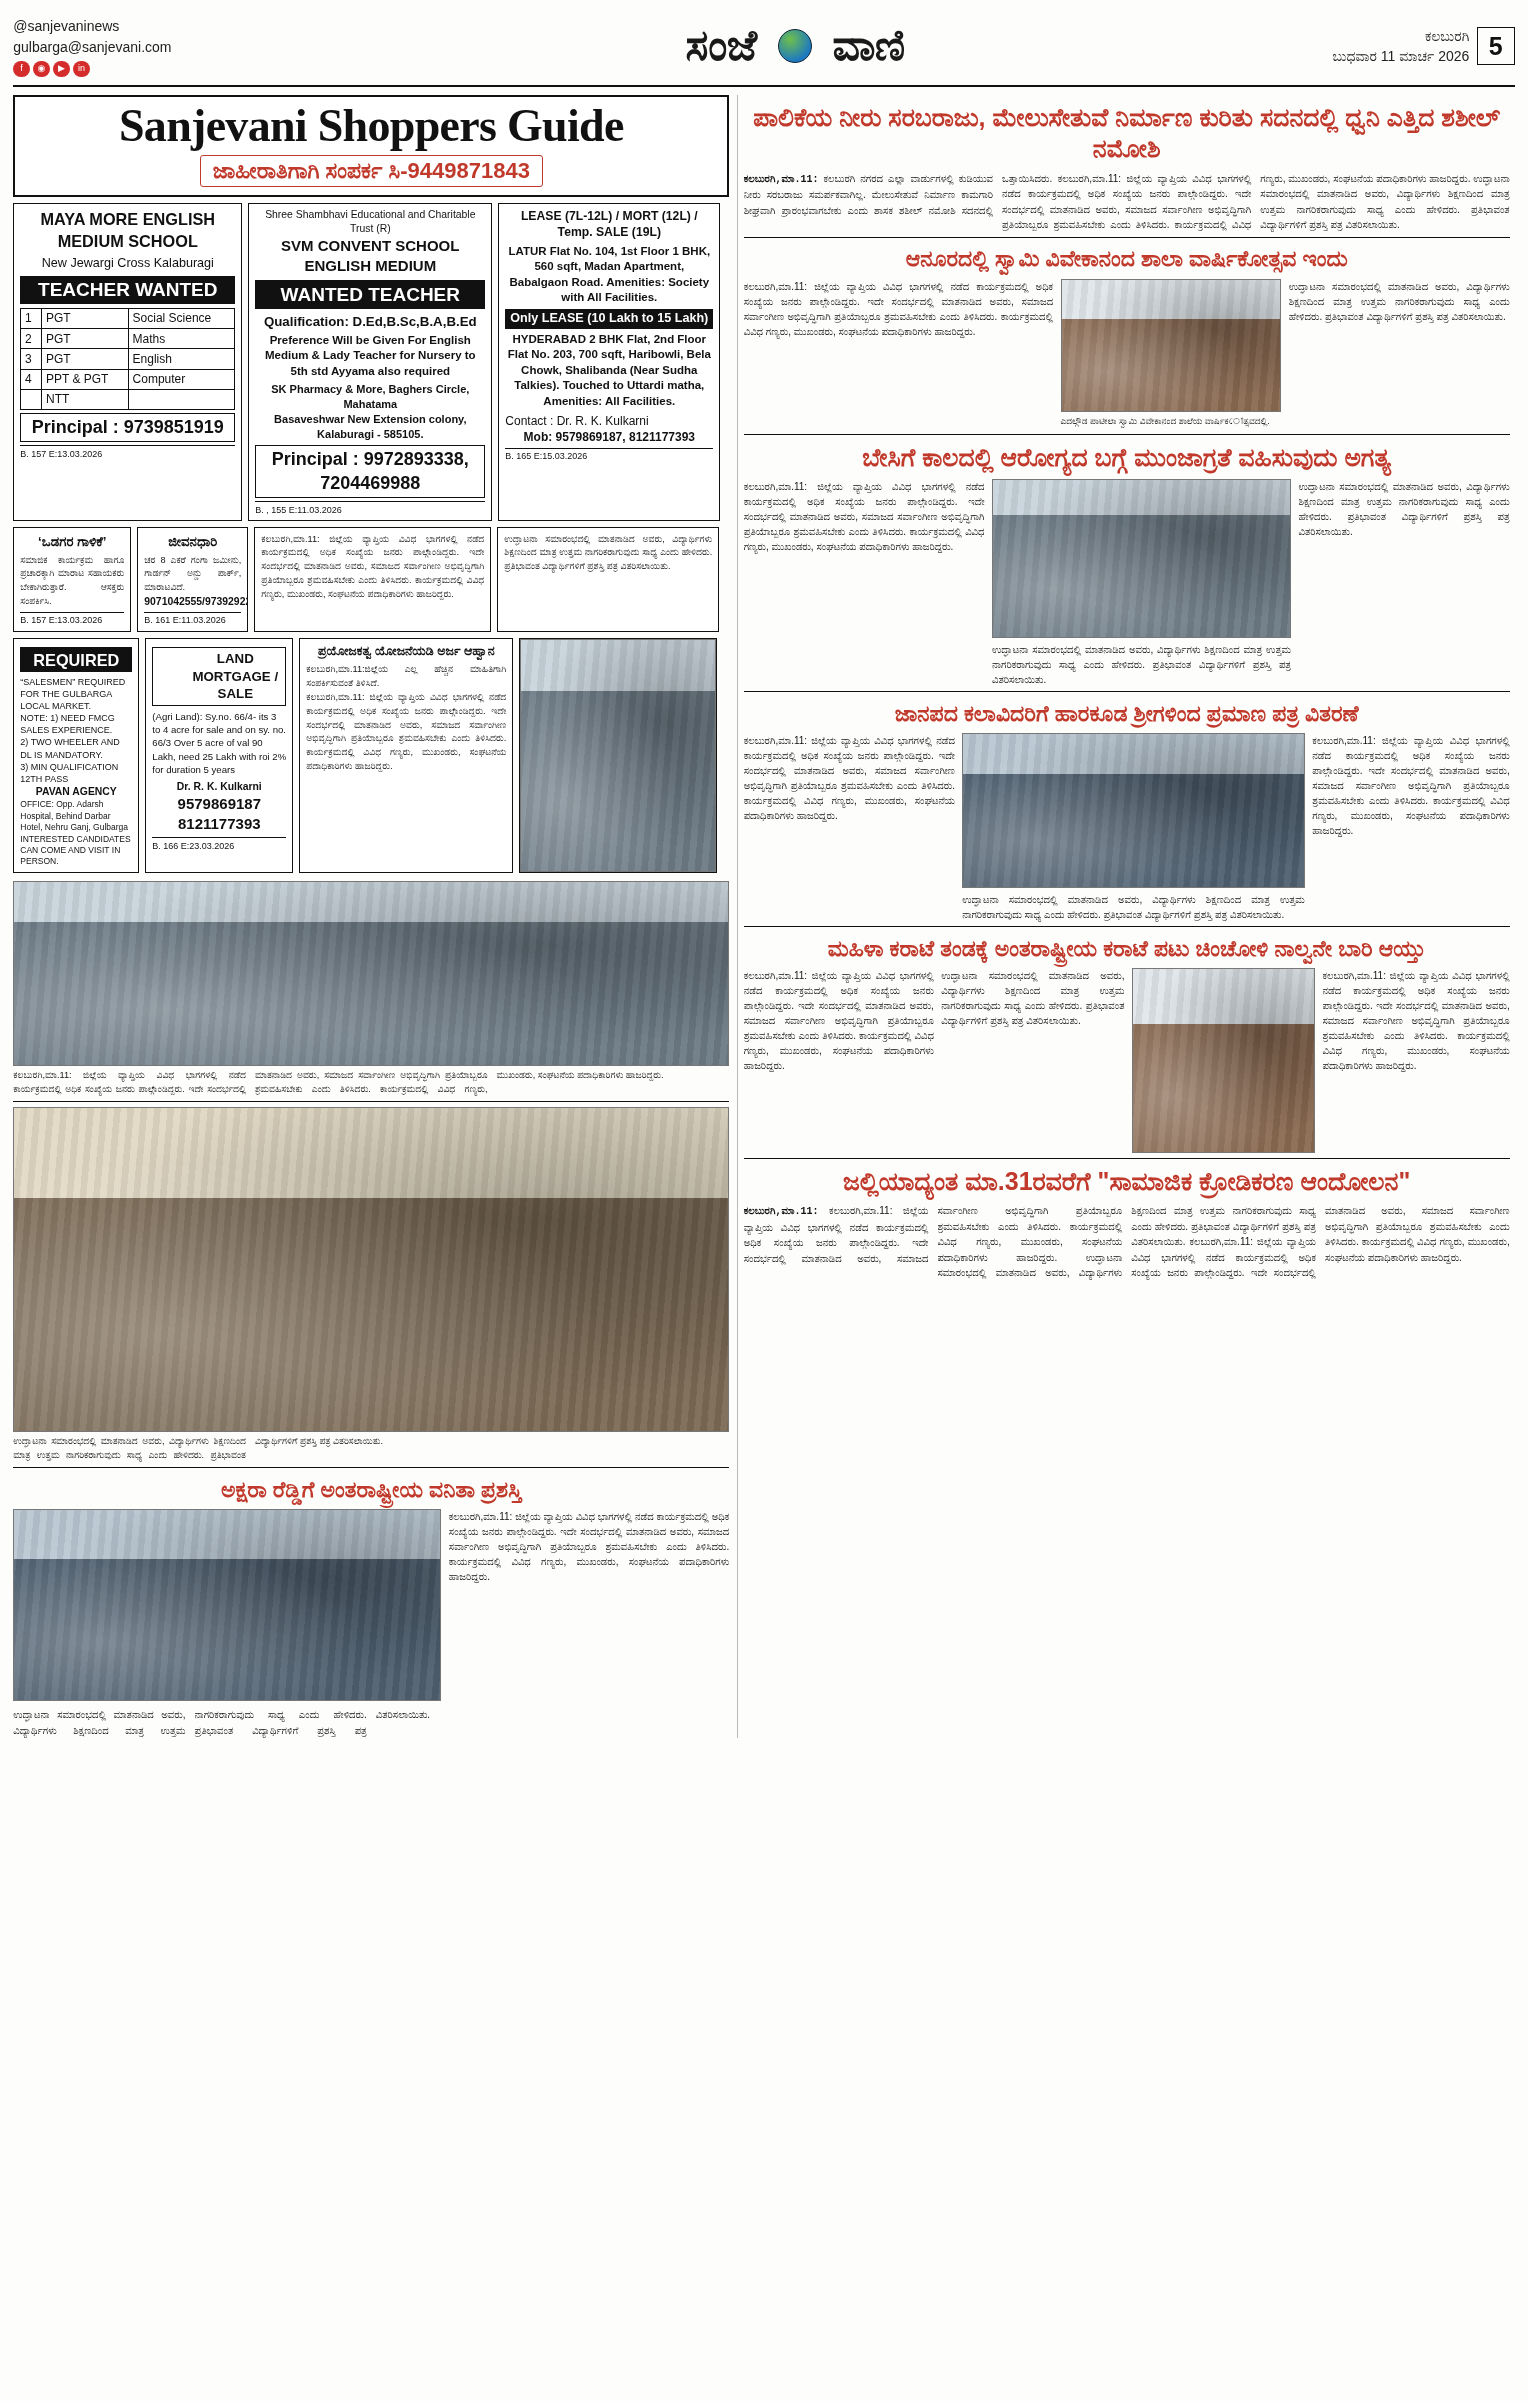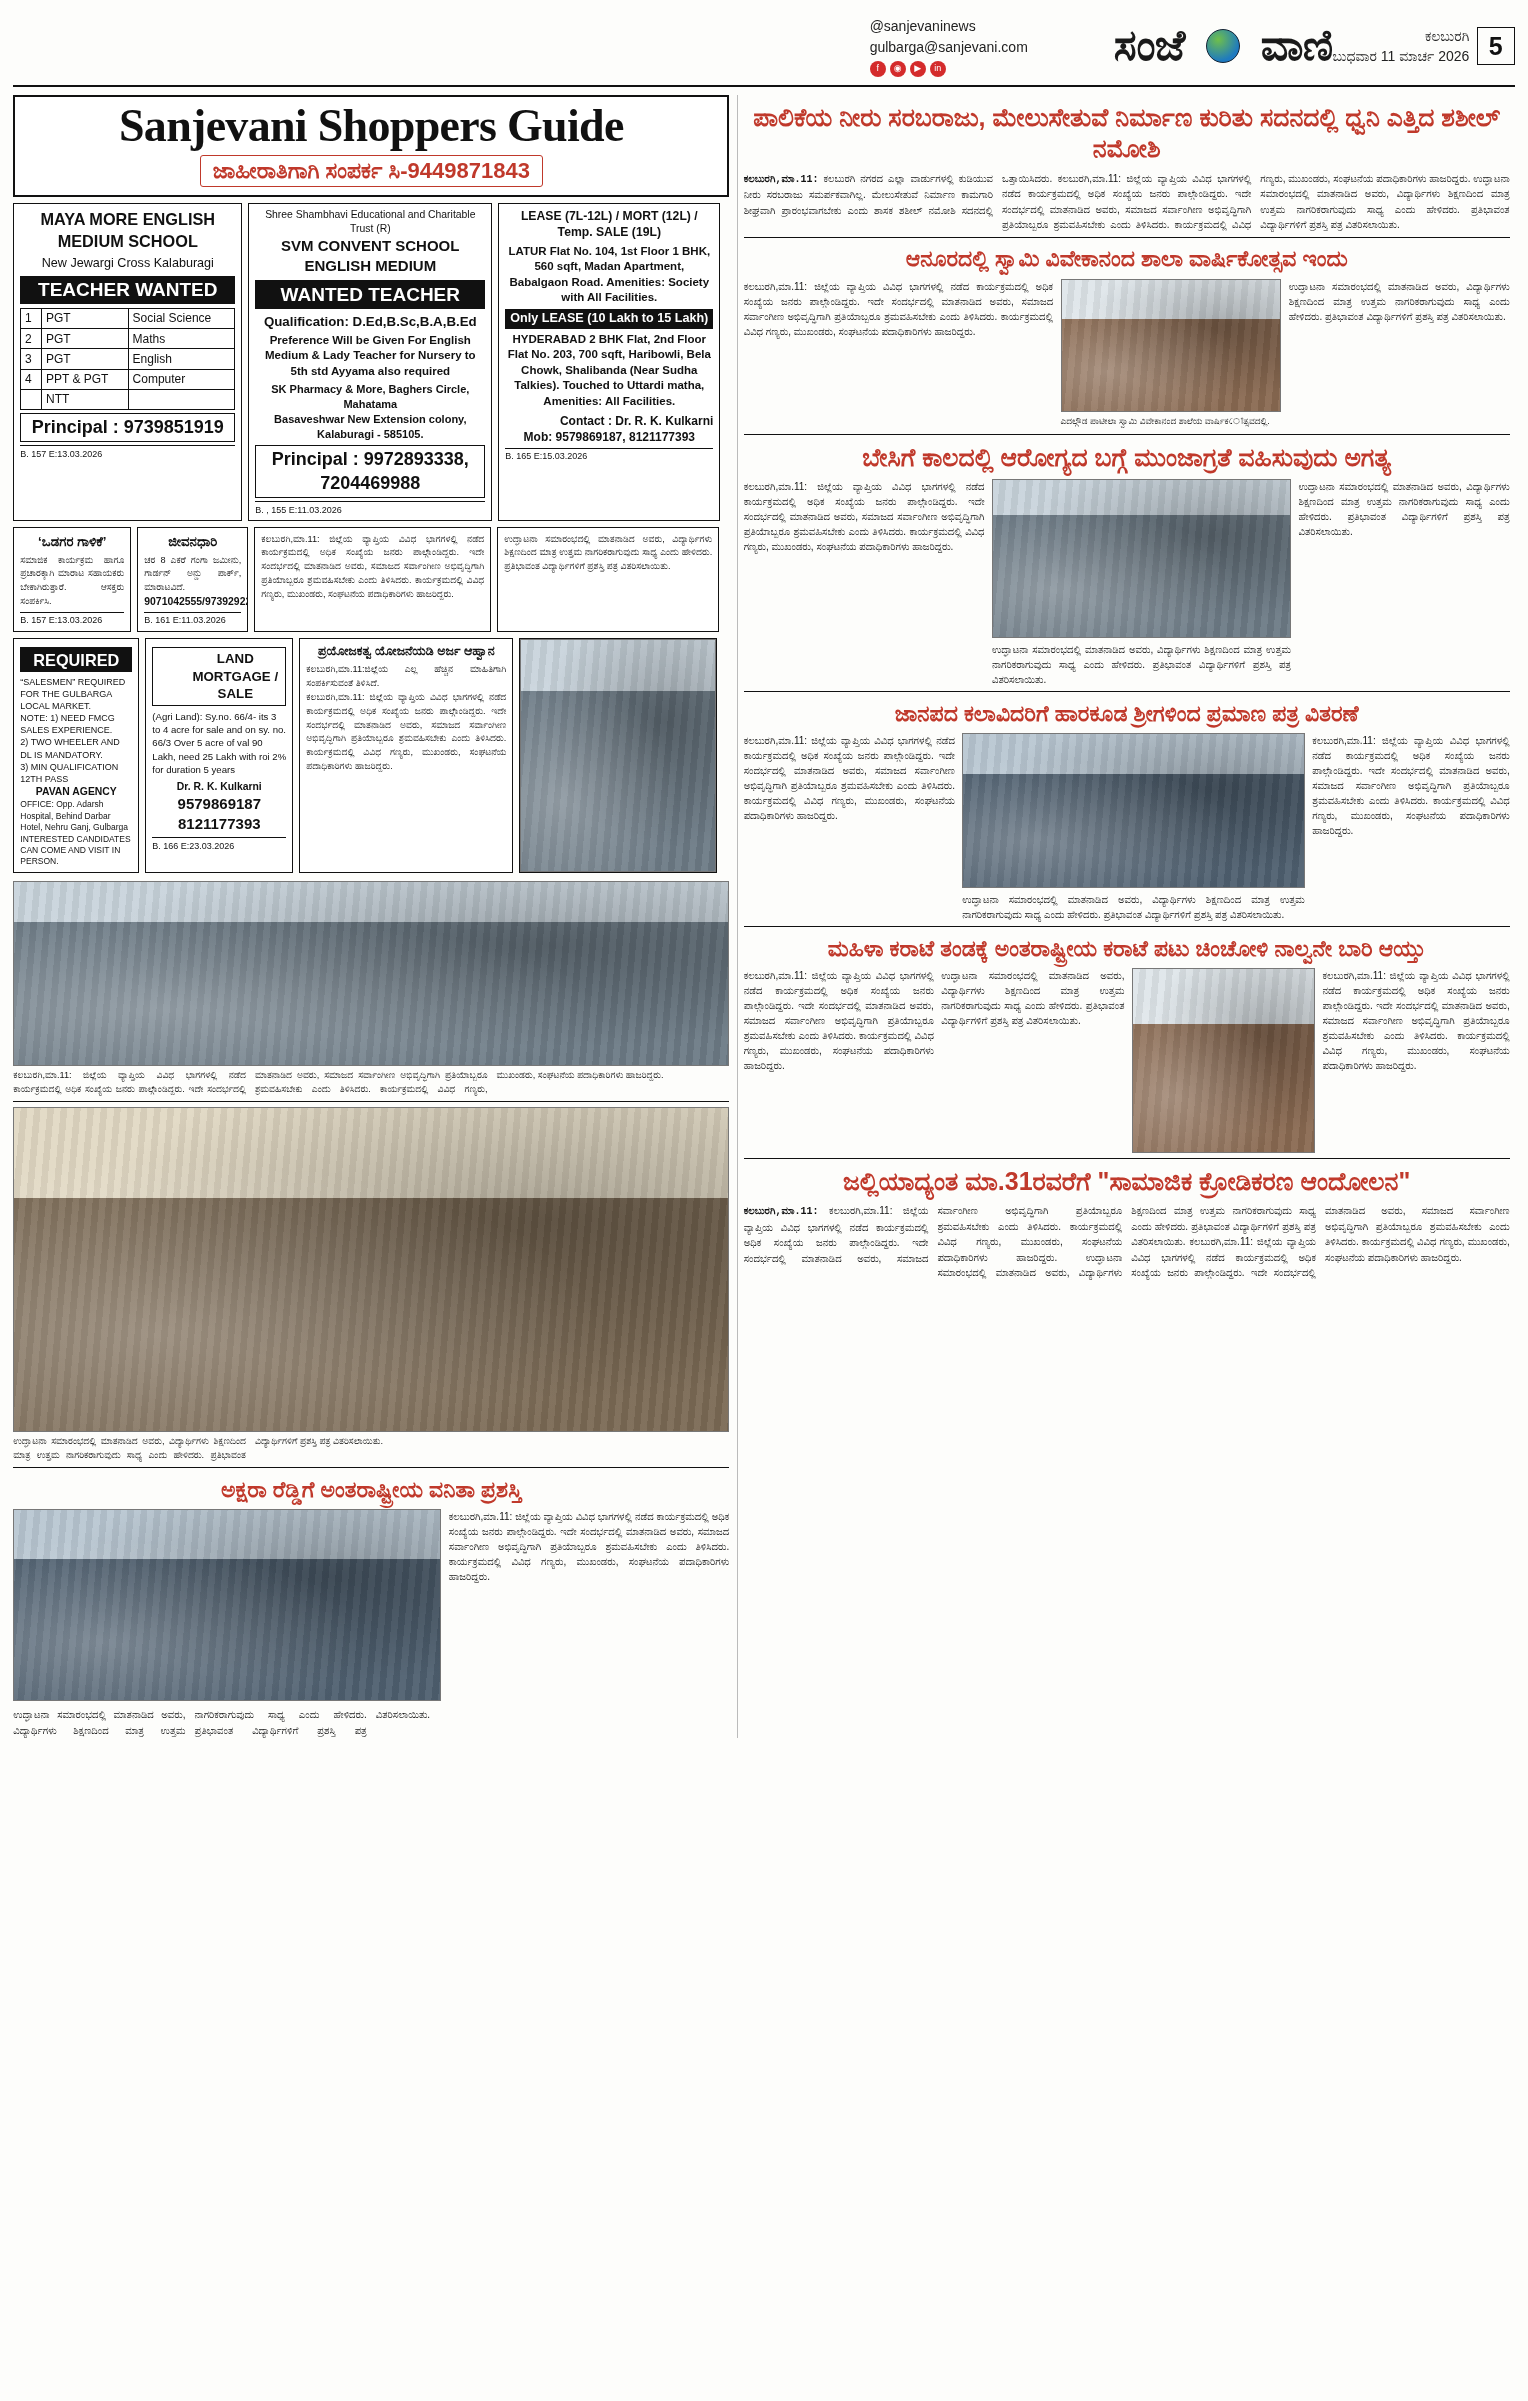--- a/index.html
+++ b/index.html
@@ -13,21 +13,21 @@
     overflow:hidden;
   }
   .page {
     width:1528px; height:2401px;
     position:relative;
     padding:10.4px 13.3px;
     background:#fdfdfb;
   }
   
   .masthead {
-    display:flex; align-items:center; justify-content:flex-end;
+    display:flex; align-items:center; justify-content:space-between;
     border-bottom:2.2px solid #111;
     padding-bottom:3px;
     height:77px;
   }
   .mh-left { font-size:14px; line-height:1.5; color:#222; min-width:244px;}
   .mh-left .soc { display:flex; gap:3.7px; margin-top:3px;}
   .soc span {
     width:16.3px;height:16.3px;border-radius:50%;
     background:#d42b2b;color:#fff;font-size:9px;
     display:flex;align-items:center;justify-content:center;
@@ -216,21 +216,21 @@
           <div class="mid" style="font-weight:bold;font-size:11px">Basaveshwar New Extension colony, Kalaburagi - 585105.</div>
           <div class="phone">Principal : 9972893338, 7204469988</div>
           <div class="code">B. , 155 E:11.03.2026</div>
         </div>
 
         <div class="ad" style="width:222px">
           <div class="mid" style="font-weight:bold;font-size:12.2px">LEASE (7L-12L) / MORT (12L) / Temp. SALE (19L)</div>
           <div style="font-weight:bold;font-size:11.5px;margin-top:3px;text-align:center">LATUR Flat No. 104, 1st Floor 1 BHK, 560 sqft, Madan Apartment, Babalgaon Road. Amenities: Society with All Facilities.</div>
           <div class="banner" style="font-size:12.6px;margin:3px 0">Only LEASE (10 Lakh to 15 Lakh)</div>
           <div style="font-weight:bold;font-size:11.5px;text-align:center">HYDERABAD 2 BHK Flat, 2nd Floor Flat No. 203, 700 sqft, Haribowli, Bela Chowk, Shalibanda (Near Sudha Talkies). Touched to Uttardi matha, Amenities: All Facilities.</div>
-          <div style="font-weight:bold;font-size:12px;text-align:right;margin-top:3px">Contact : Dr. R. K. Kulkarni</div>
+          <div style="font-weight:normal;font-size:12px;text-align:left;margin-top:3px">Contact : Dr. R. K. Kulkarni</div>
           <div style="font-weight:bold;font-size:12px;text-align:center">Mob: 9579869187, 8121177393</div>
           <div class="code">B. 165 E:15.03.2026</div>
         </div>
       </div>
 
       <div class="ads-row">
         <div class="ad" style="width:118px">
           <h3 style="font-size:13.3px">‘ಒಡಗರ ಗಾಳಿಕೆ’</h3>
           <div class="kn small">ಸಮಾಜಿಕ ಕಾರ್ಯಕ್ರಮ ಹಾಗೂ ಪ್ರಚಾರಕ್ಕಾಗಿ ಮಾರಾಟ ಸಹಾಯಕರು ಬೇಕಾಗಿರುತ್ತಾರೆ. ಆಸಕ್ತರು ಸಂಪರ್ಕಿಸಿ.</div>
           <div class="code">B. 157 E:13.03.2026</div>

